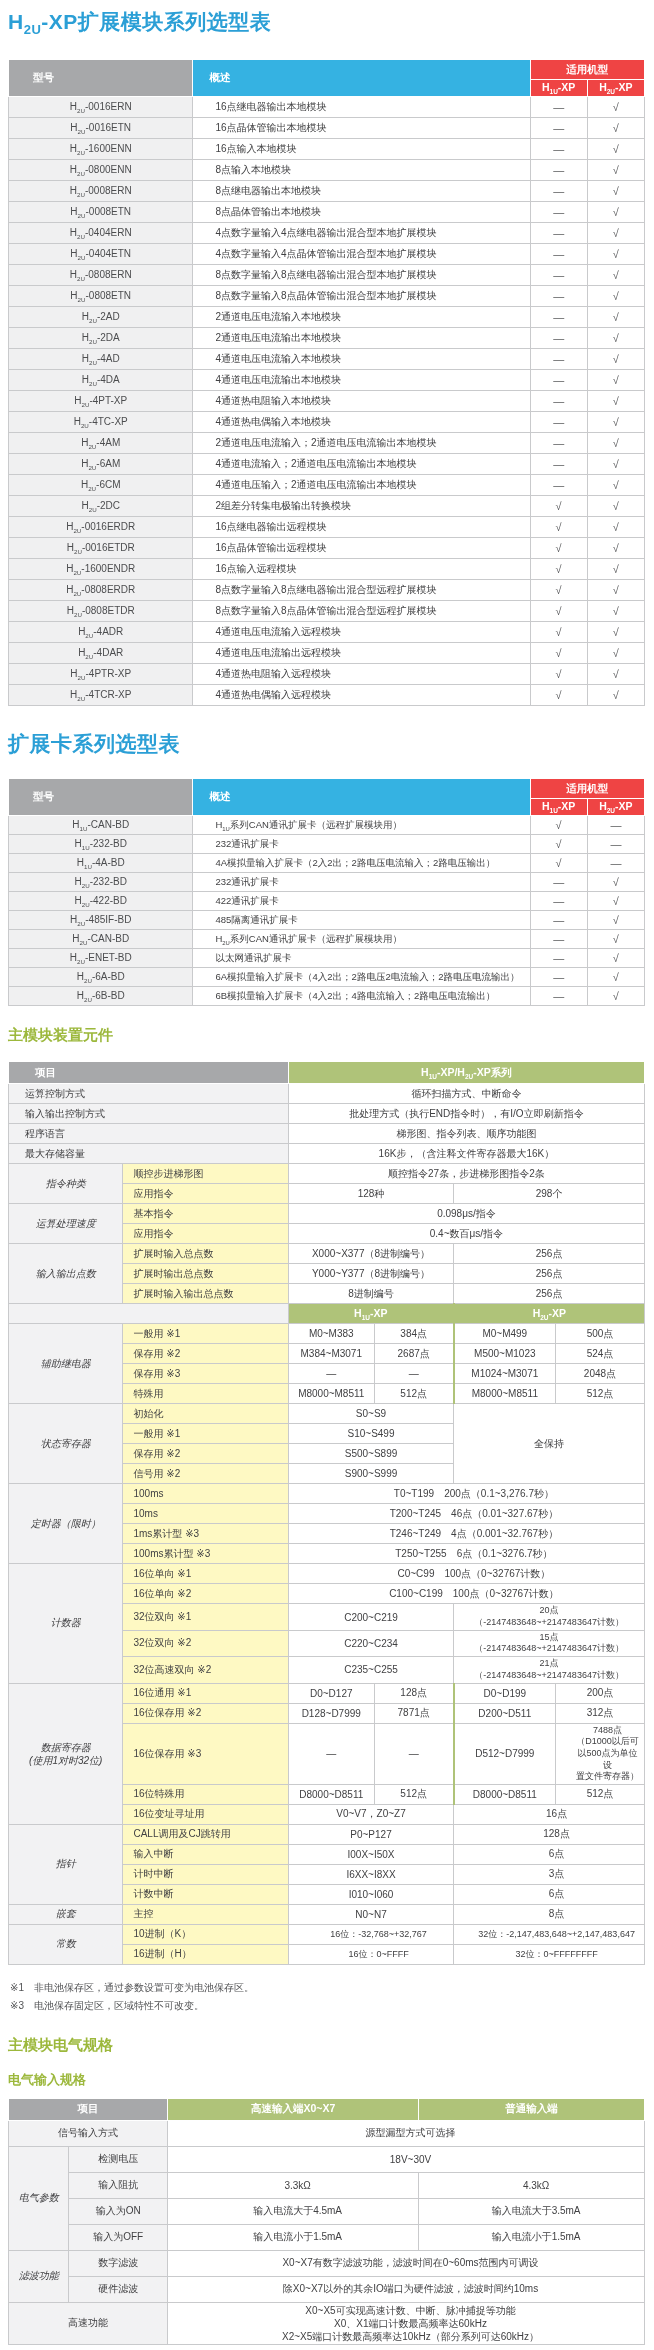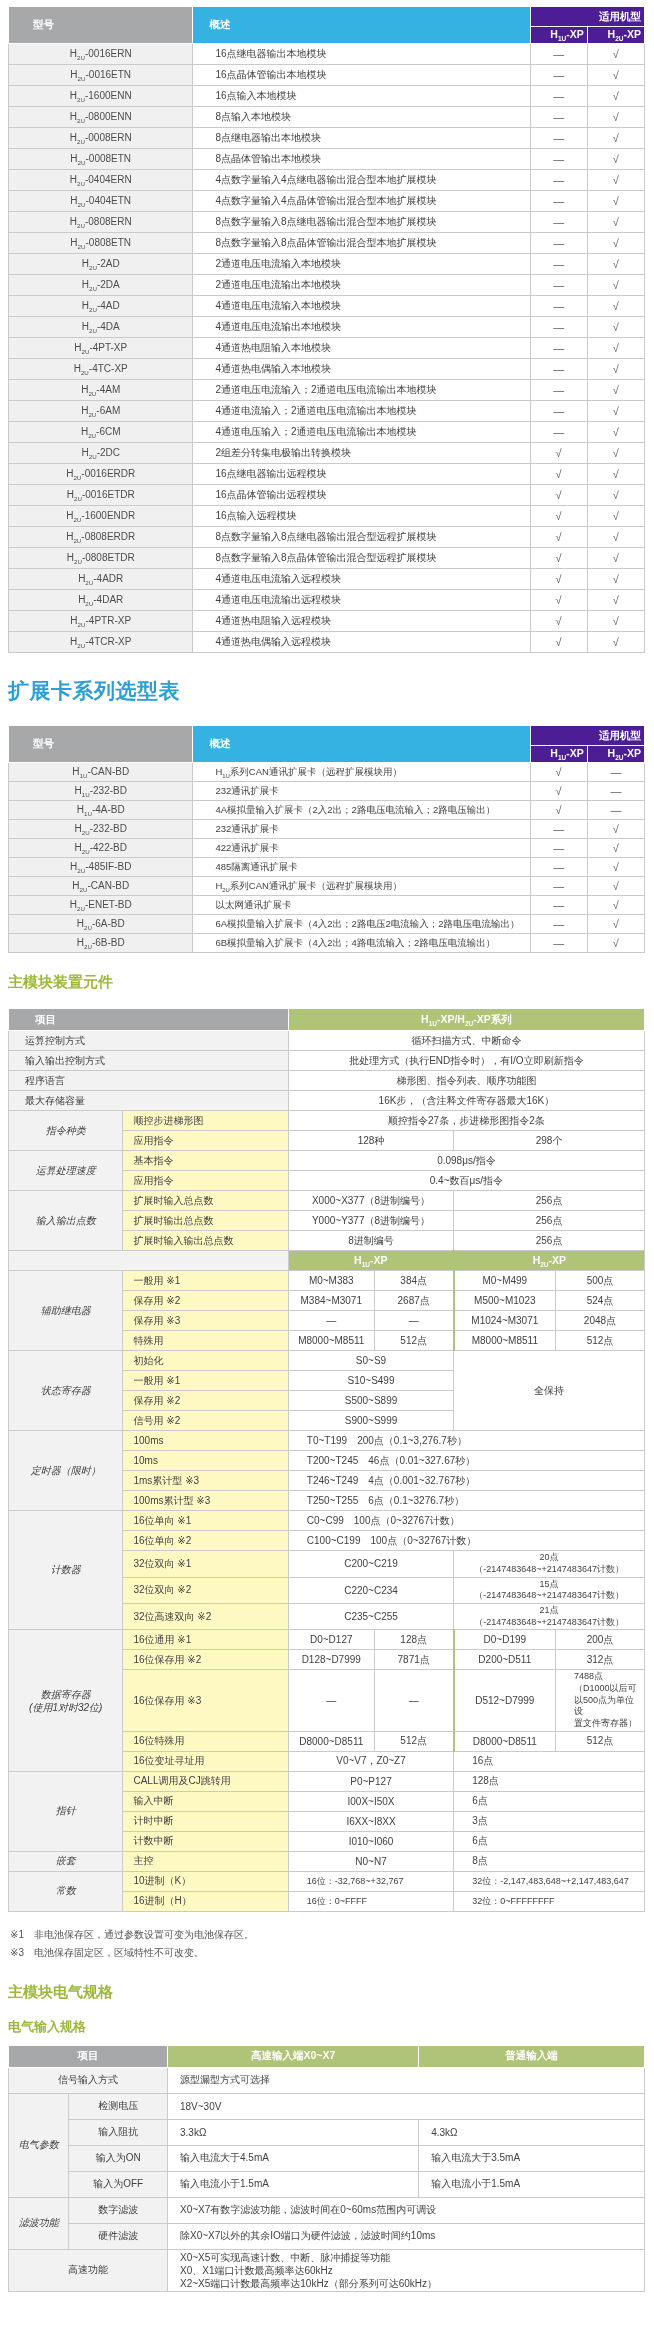--- a/index.html
+++ b/index.html
@@ -11,21 +11,21 @@
   h2 { font-size:15px; color:#9cb83c; font-weight:bold; margin:20px 0 16px 0; }
   h3 { font-size:13px; color:#9cb83c; font-weight:bold; margin:16px 0 9px 0; }
 
   table { width:100%; border-collapse:collapse; table-layout:fixed; }
   td, th { border:1px solid #c9cacc; font-size:10px; padding:1px 3px; text-align:center; overflow:hidden; word-break:break-all; }
   sub { font-size:.62em; }
 
   
   th { color:#fff; font-weight:bold; border-color:#fff; font-size:10.5px; }
   .hd-gray  { background:#a7a8aa; text-align:left; padding-left:24px; }
-  .hd-cyan  { background:#4c1d95;text-align:right; }
+  .hd-cyan  { background:#ef4444; }
   .hd-cyanl { background:#35b2e2; text-align:left; padding-left:16px; }
   #t1 thead tr:first-child, #t2 thead tr:first-child { height:20px; }
   #t1 thead tr:last-child,  #t2 thead tr:last-child  { height:17px; }
   #t1 tbody tr { height:21px; }
   #t2 tbody tr { height:19px; }
   .mod  { background:#f0f0f1; color:#4c4d4f; }
   .desc { text-align:left; padding-left:22px; }
   #t2 .desc { font-size:9.5px; }
   .chk  { color:#58595b; font-size:11px; }
 
@@ -34,34 +34,35 @@
   #t4 tr, #t5 tr { height:26px; }
   #t3 tr:first-child, #t4 tr:first-child, #t5 tr:first-child { height:22px; }
   .hgray  { background:#a7a8aa; color:#fff; font-weight:bold; border-color:#fff; font-size:10.5px; text-align:left; padding-left:26px; }
   .hgrayc { background:#a7a8aa; color:#fff; font-weight:bold; border-color:#fff; font-size:10.5px; }
   .hgreen { background:#afc379; color:#fff; font-weight:bold; border-color:#fff; font-size:10.5px; }
   .gband  { background:#afc379; color:#fff; font-weight:bold; font-size:10.5px; }
   .grp  { background:#f2f2f3;font-style:italic; }
   .lab  { background:#fef9c3; text-align:left; padding-left:10px; }
   .lab2 { background:#f2f2f3; text-align:left; padding-left:16px; }
   .cl   { background:#f2f2f3; }
-  .vl   { text-align:left; }
+  .vl   { text-align:center; }
   #t3 .vl { padding-left:18px; }
   #t4 .vl, #t5 .vl { padding-left:12px; }
   .pre  { white-space:pre-line; line-height:1.3; }
   .sm   { font-size:9px; line-height:1.3; }
   .num  { font-size:9px; padding-left:8px; }
   .gl   { border-left:2px solid #afc379; }
 
   .notes { margin:14px 0 2px 2px; font-size:10px; color:#515254; line-height:1.85; }
 </style>
 </head>
 <body>
 
 <div class="page">
+  <h1>H<sub>2U</sub>-XP扩展模块系列选型表</h1>
   <table id="t1">
       <colgroup>
         <col style="width: 29%;">
         <col style="width: 53%;">
         <col style="width: 9%;">
         <col style="width: 9%;">
       </colgroup>
       <thead>
         <tr>
           <th class="hd-gray" rowspan="2">型号</th>

